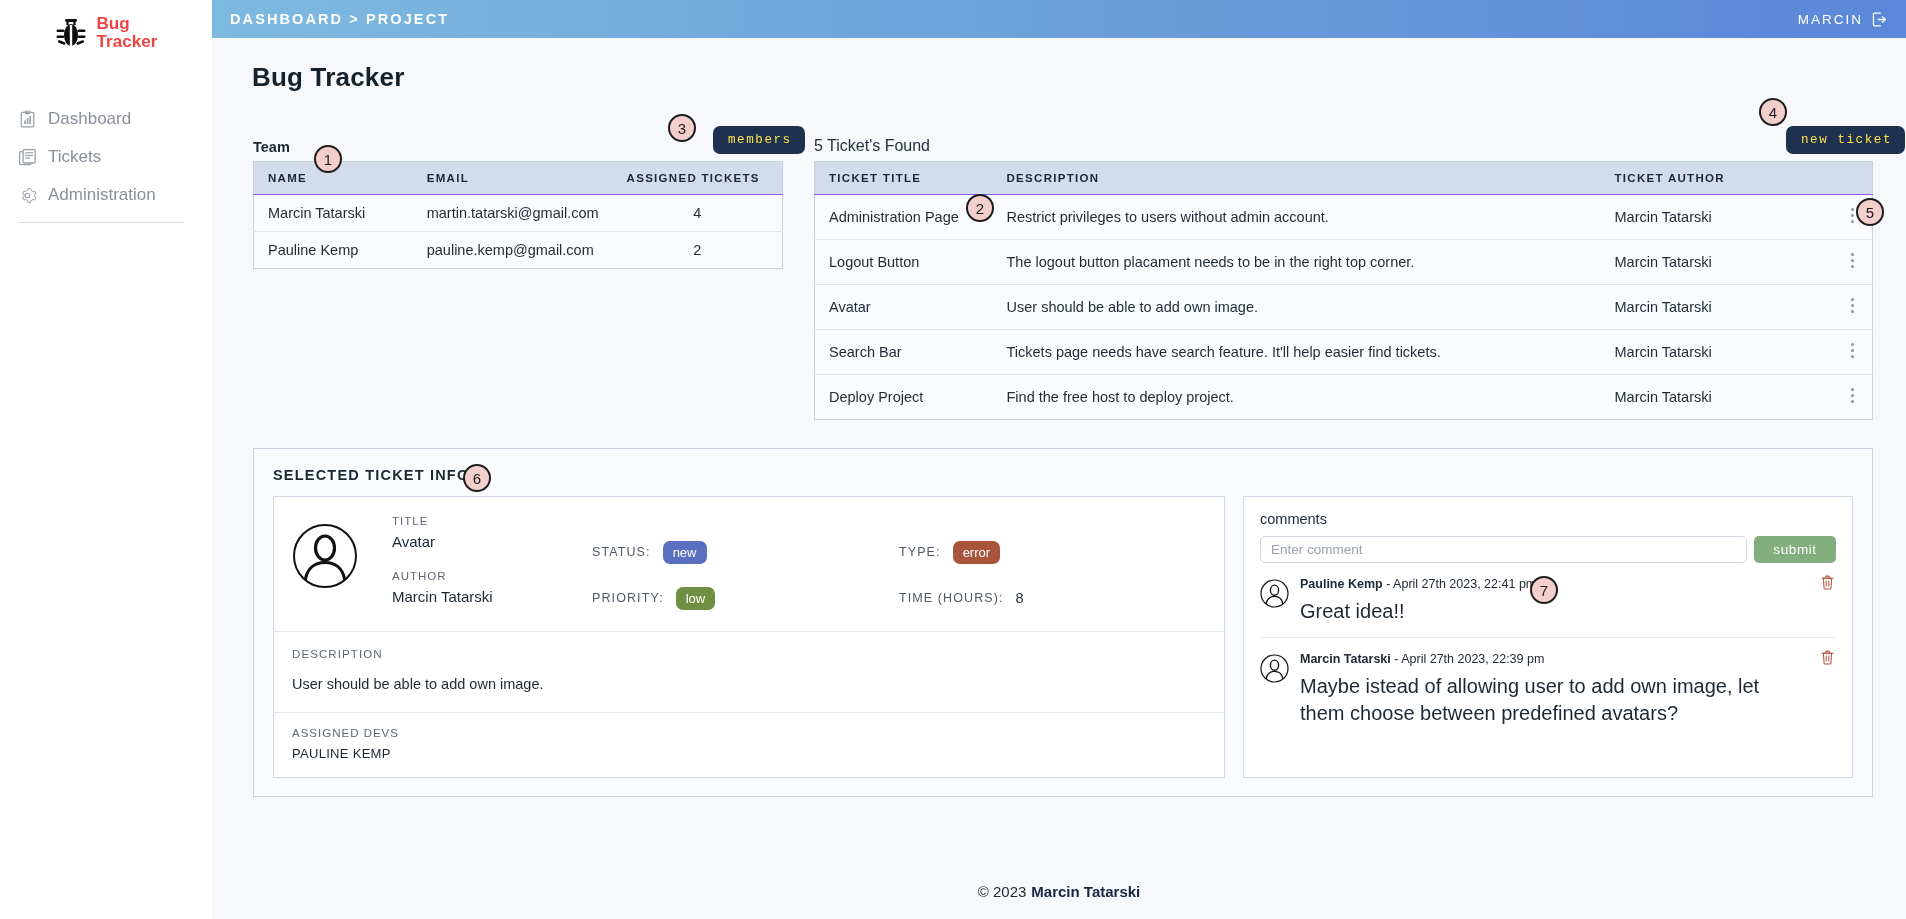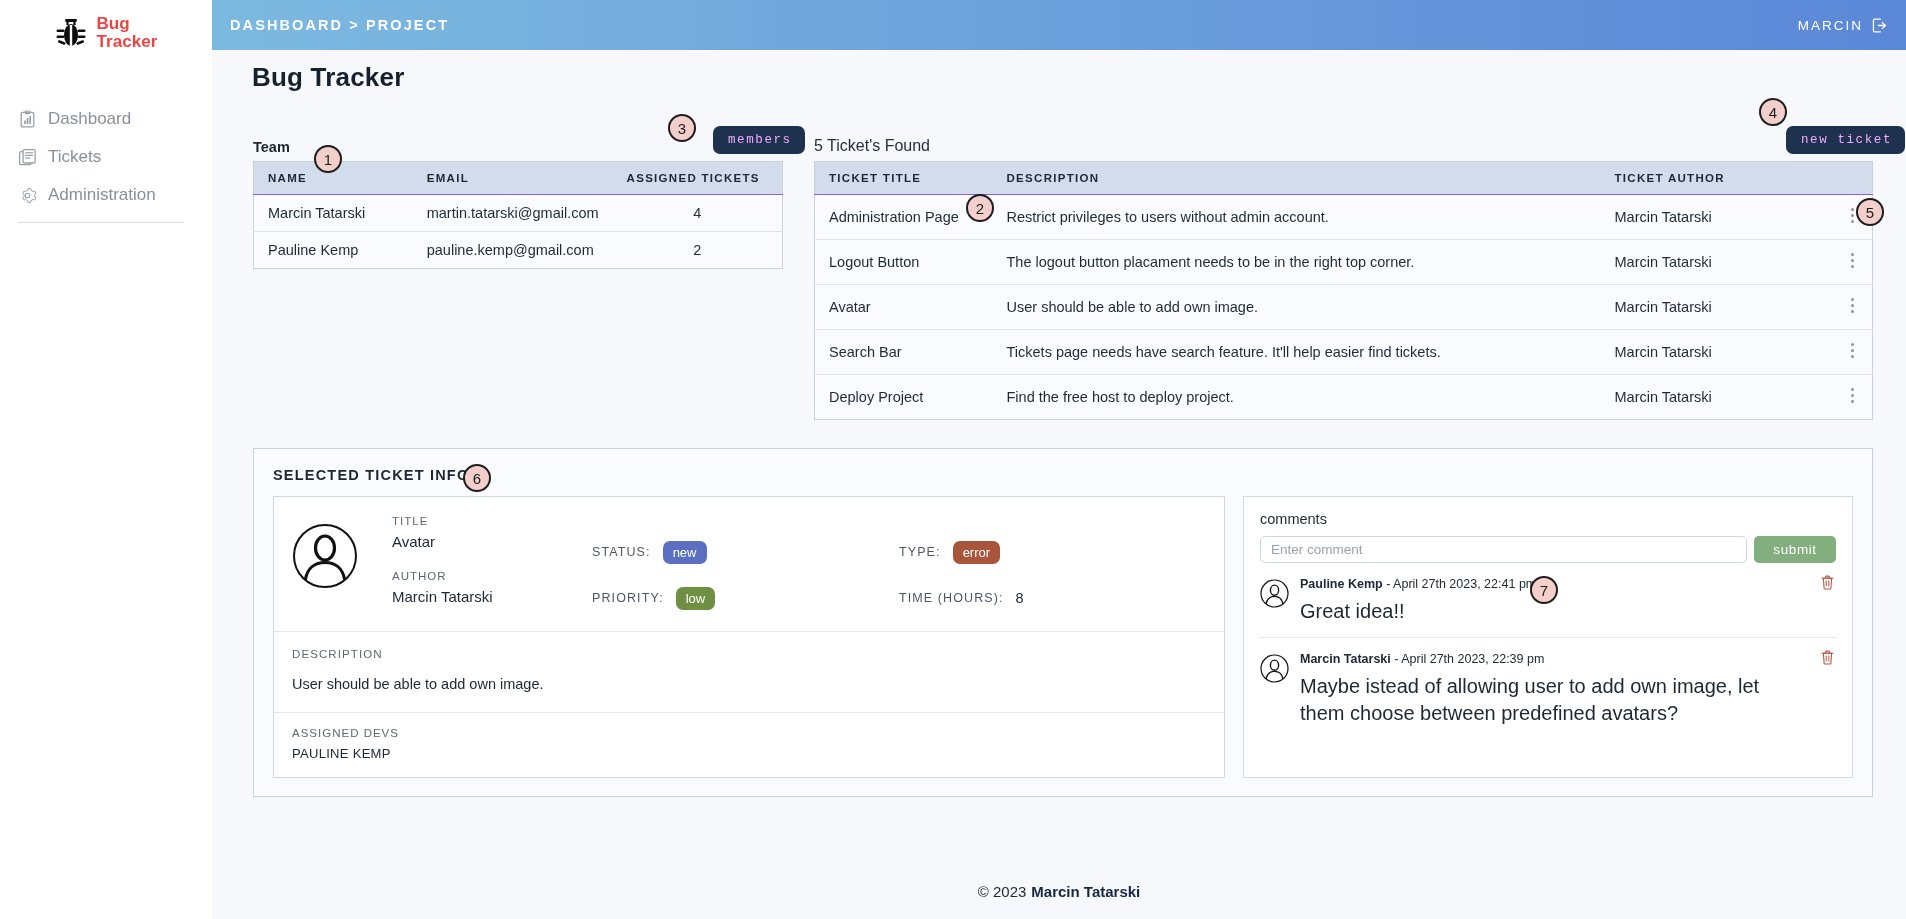--- a/index.html
+++ b/index.html
@@ -36,21 +36,21 @@
   }
   .nav-item .nav-ico { width: 19px; height: 19px; flex: 0 0 19px; }
   .nav-item .nav-ico svg { display:block; }
   #nav-divider {
     margin: 8px 0 0 0; width: 166px; height: 1px; background: #d8dce3;
   }
 
   
   #topbar {
     position: absolute; left: 212px; top: 0;
-    width: 1694px; height: 50px;
+    width: 1694px; height: 38px;
     background: linear-gradient(to right, #7cb9e0 0%, #79b4de 12%, #6a9ddb 55%, #5b87d8 100%);
     display: flex; align-items: center; justify-content: space-between;
     padding: 0 18px 0 18px;
   }
   #breadcrumb {
     color: #ffffff; font-weight: bold; font-size: 14.5px; letter-spacing: 2.1px;
   }
   #user-area {
     display: flex; align-items: center; gap: 8px;
     color: #ffffff; font-size: 13.5px; letter-spacing: 2px;
@@ -102,21 +102,21 @@
   th.num { text-align: center; }
   .tkt-link { color: #3f6795; cursor: pointer; }
   .kebab { text-align: center; width: 40px; color: #8d959f; cursor: pointer; }
   .kebab-dots { display:inline-block; line-height: 4px; font-size: 15px; letter-spacing: 0; }
   .kebab-dots span { display:block; width:3px; height:3px; border-radius:50%; background:#8d959f; margin: 3px auto; }
 
   
   #team-block { position: absolute; left: 253px; top: 131px; width: 530px; }
   #team-head { display: flex; align-items: flex-end; justify-content: space-between; height: 24px; }
   .pill-btn {
-    background: #1e3250; color: #f0abfc;
+    background: #1e3250; color: #fde047;
     font-family: "Liberation Mono", monospace;
     font-size: 12.5px; letter-spacing: 1.6px;
     border-radius: 7px; padding: 7px 13px 7px 15px;
     border: none; cursor: pointer; display: inline-block;
   }
   #members-btn-wrap { position: absolute; left: 713px; top: 126px; }
 
   
   #tickets-block { position: absolute; left: 814px; top: 131px; width: 1059px; }
   #tickets-head { display: flex; align-items: flex-end; height: 24px; }

